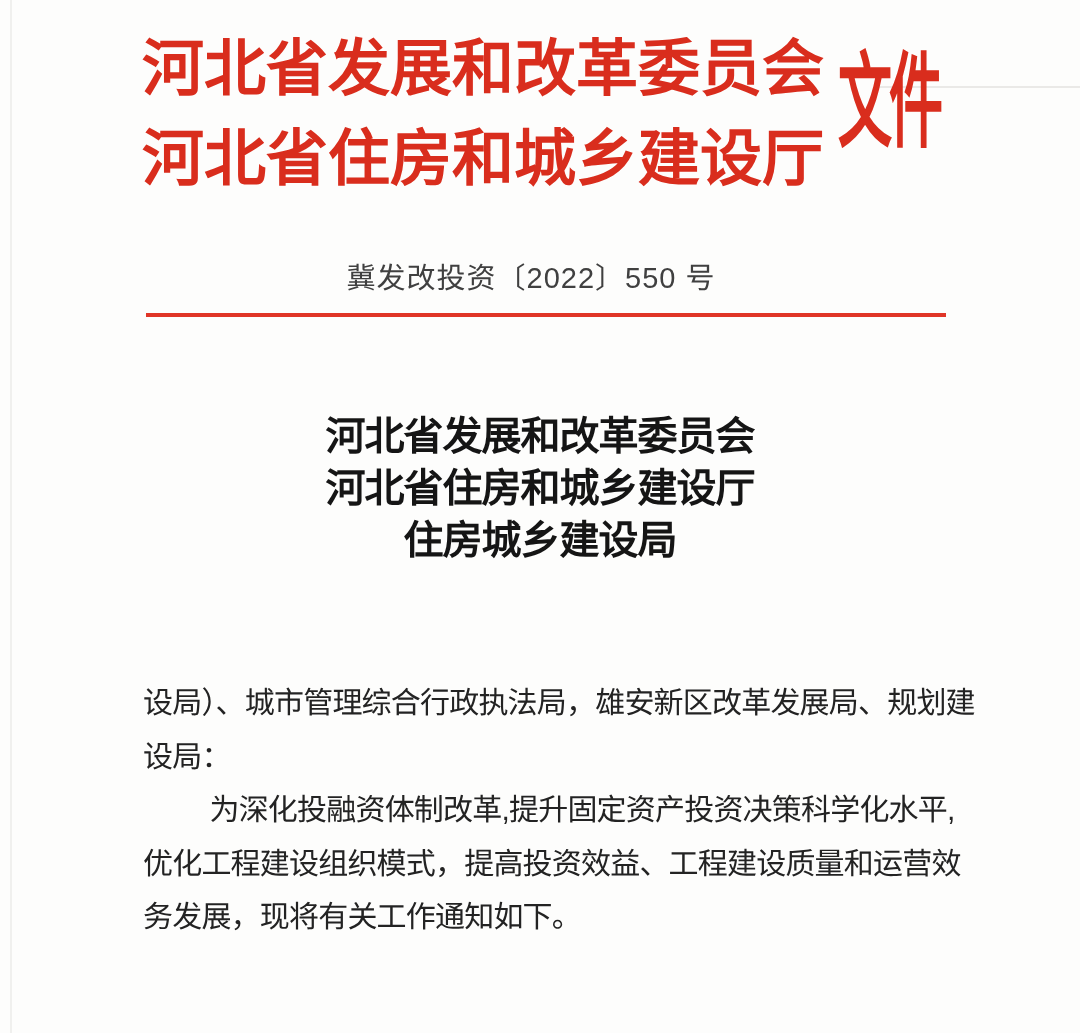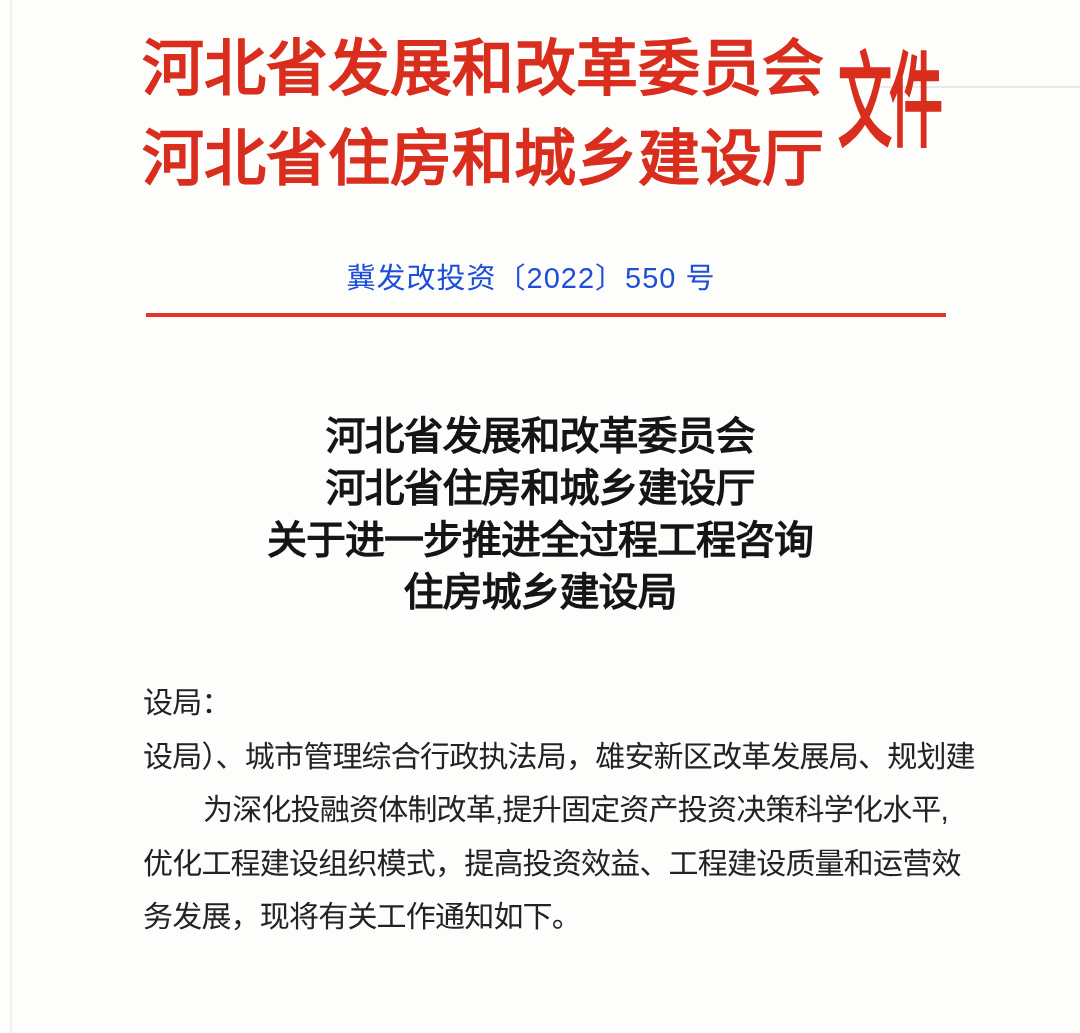--- a/index.html
+++ b/index.html
@@ -52,21 +52,21 @@
     transform: scaleX(0.52);
     transform-origin: 0 50%;
   }
   .doc-number {
     position: absolute;
     left: 0; top: 258px;
     width: 1062px;
     text-align: center;
     font-size: 29px;
     line-height: 40px;
-    color: #1d4ed8;
+    color: #404040;
     letter-spacing: 1px;
   }
   .red-rule {
     position: absolute;
     left: 146px; top: 313px;
     width: 800px; height: 4px;
     background: #e03527;
   }
   .doc-title {
     position: absolute;
@@ -84,20 +84,21 @@
     left: 143px; top: 676px;
     width: 818px;
     font-size: 30px;
     line-height: 53.5px;
     color: #232323;
     letter-spacing: -0.8px;
     white-space: nowrap;
   }
   .doc-body .indent {
     text-indent: 60px;
+    text-align: center;
   }
 </style>
 </head>
 <body>
 
 <div class="page">
 
   <div class="scan-vline"></div>
   <div class="scan-hline"></div>
 
@@ -108,25 +109,24 @@
 
   <div class="doc-type">文件</div>
 
   <div class="doc-number">冀发改投资〔2022〕550 号</div>
 
   <div class="red-rule"></div>
 
   <div class="doc-title">
     <div>河北省发展和改革委员会</div>
     <div>河北省住房和城乡建设厅</div>
-    <div>关于进一步推进全过程工程咨询</div>
     <div>住房城乡建设局</div>
   </div>
 
   <div class="doc-body">
+    <div>设局）、城市管理综合行政执法局，雄安新区改革发展局、规划建</div>
     <div>设局：</div>
-    <div>设局）、城市管理综合行政执法局，雄安新区改革发展局、规划建</div>
     <div class="indent">为深化投融资体制改革,提升固定资产投资决策科学化水平,</div>
     <div>优化工程建设组织模式，提高投资效益、工程建设质量和运营效</div>
     <div>务发展，现将有关工作通知如下。</div>
   </div>
 
 </div>
 
 </body></html>

